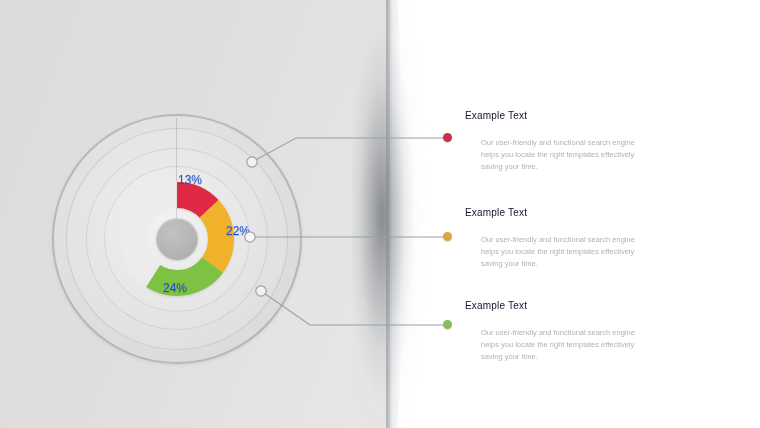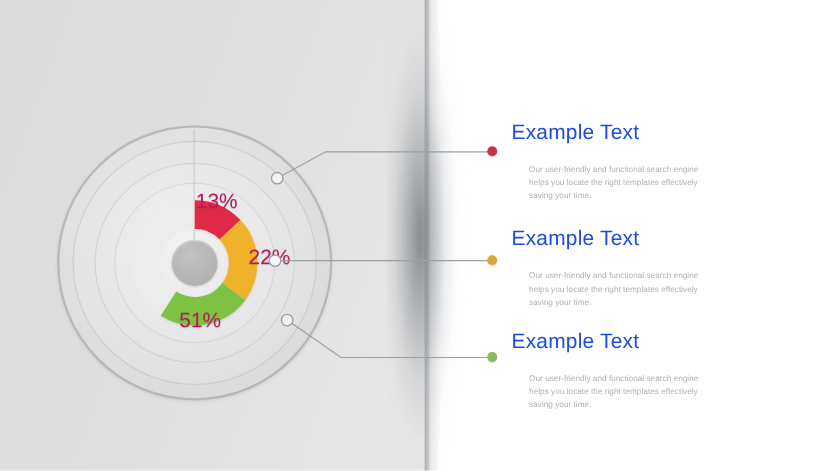--- a/index.html
+++ b/index.html
@@ -111,22 +111,22 @@
     position: absolute;
     left: 115px;
     top: 177px;
     width: 124px;
     height: 124px;
   }
   .donut-svg { display: block; }
 
   .slice-label {
     position: absolute;
-    color: #be185d;
-    font-size: 19px;
+    color: #1d4ed8;
+    font-size: 12px;
     font-family: "Liberation Sans", sans-serif;
     text-shadow: 0 1px 1px rgba(80,80,80,0.30);
     white-space: nowrap;
   }
   .label-red   { left: 178px; top: 173px; }
   .label-amber { left: 226px; top: 224px; text-align: right; }
   .label-green { left: 163px; top: 281px; }
 
   
   .hub {
@@ -149,22 +149,22 @@
   
   .text-block {
     position: absolute;
     width: 190px;
   }
   .block-1 { left: 465px; top: 110px; }
   .block-2 { left: 465px; top: 207px; }
   .block-3 { left: 465px; top: 300px; }
 
   .block-title {
-    font-size: 19px;
-    color: #1d4ed8;
+    font-size: 10px;
+    color: #0f172a;
     letter-spacing: 0.2px;
     margin: 0 0 3px 0;
     font-weight: normal;
     font-family: "Liberation Sans", sans-serif;
   }
   .block-body {
     font-size: 7.5px;
     line-height: 1.62;
     color: #b2b2b2;
     margin: 16px;
@@ -213,21 +213,21 @@
 
         <circle class="seg" id="seg-green" cx="62" cy="62" r="44" fill="none" stroke="#7dc242" stroke-width="26" stroke-dasharray="66.35 276.46" stroke-dashoffset="-96.76" transform="rotate(-90 62 62)"></circle>
       </g>
     </svg>
   </div>
 
   <div class="hub"></div>
 
   <div class="slice-label label-red">13%</div>
   <div class="slice-label label-amber">22%</div>
-  <div class="slice-label label-green">51%</div>
+  <div class="slice-label label-green">24%</div>
 
   <div class="fold-shadow"></div>
   <div class="fold-edge"></div>
 
   <svg class="connectors" viewBox="0 0 760 428">
 
     <polyline points="252,162 296,138 447,138" fill="none" stroke="#9aa0a6" stroke-width="1.1"></polyline>
     <circle cx="252" cy="162" r="5.2" fill="#f2f2f2" stroke="#9aa0a6" stroke-width="1.2"></circle>
 
     <polyline points="250,237 447,237" fill="none" stroke="#9aa0a6" stroke-width="1.1"></polyline>

